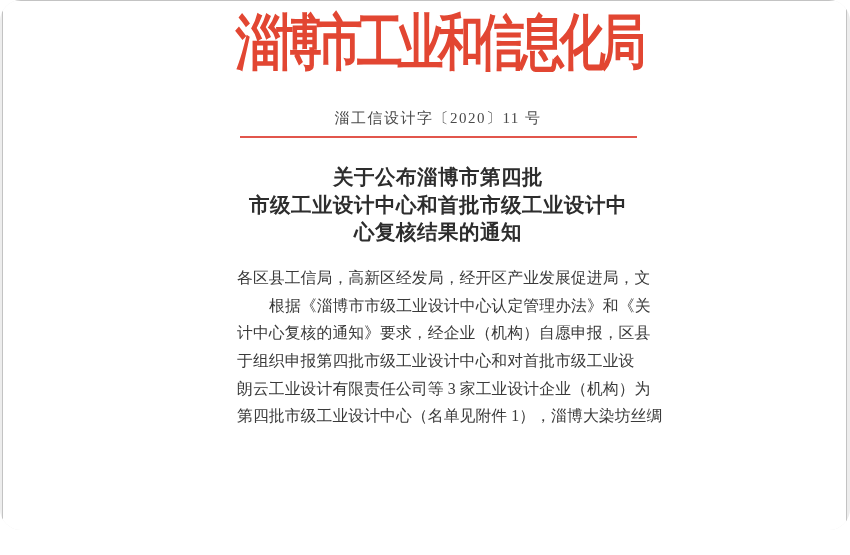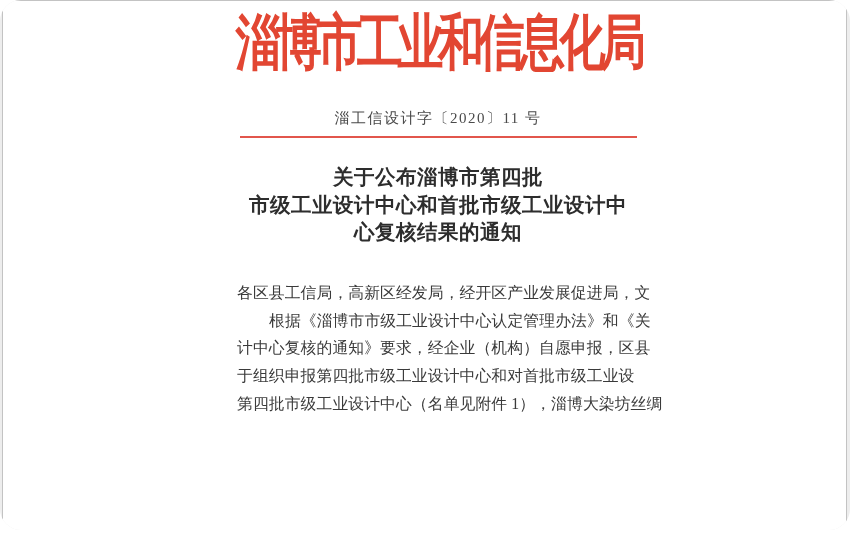--- a/index.html
+++ b/index.html
@@ -70,21 +70,21 @@
     font-family: "Liberation Sans", "DejaVu Sans", sans-serif;
     font-weight: 700;
     font-size: 20.5px;
     line-height: 27.5px;
     letter-spacing: 0.5px;
     color: var(--title-text, #2d2d2d);
   }
   .doc-body {
     position: absolute;
     left: 237px;
-    top: 279px;
+    top: 264px;
     width: 414px;
     z-index: 2;
     font-size: 15.8px;
     line-height: 27.7px;
     letter-spacing: 0.1px;
     color: var(--body-text, #3a3a3a);
   }
   .bline { height: 27.7px; white-space: nowrap; }
   .bline.indent { text-indent: 32px; font-family: Liberation Serif, serif; }
 </style>
@@ -105,15 +105,16 @@
     <div class="title-line">关于公布淄博市第四批</div>
     <div class="title-line">市级工业设计中心和首批市级工业设计中</div>
     <div class="title-line">心复核结果的通知</div>
   </div>
 
   <div class="doc-body">
     <div class="bline">各区县工信局，高新区经发局，经开区产业发展促进局，文</div>
     <div class="bline indent">根据《淄博市市级工业设计中心认定管理办法》和《关</div>
     <div class="bline">计中心复核的通知》要求，经企业（机构）自愿申报，区县</div>
     <div class="bline">于组织申报第四批市级工业设计中心和对首批市级工业设</div>
+    <div class="bline">朗云工业设计有限责任公司等 3 家工业设计企业（机构）为</div>
     <div class="bline">第四批市级工业设计中心（名单见附件 1），淄博大染坊丝绸</div>
   </div>
 </div>
 
 </body></html>

